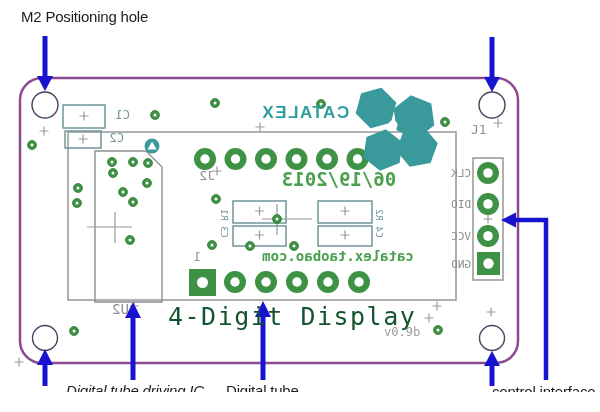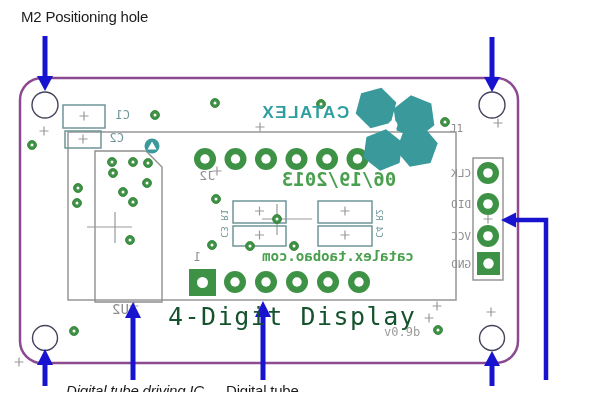--- a/index.html
+++ b/index.html
@@ -211,28 +211,29 @@
       <g>
         <polyline points="546,380 546,220 516,220" fill="none" stroke-width="4.5"></polyline>
         <polygon points="516,212.5 516,227.5 501,220" stroke="none"></polygon>
       </g>
     </g>
   </svg>
 
   <div class="abs callout" style="left:21px;top:8px;">M2 Positioning hole</div>
   <div class="abs callout" style="left:66px;top:382px;font-style:italic;">Digital tube driving IC</div>
   <div class="abs callout" style="left:226px;top:382px;">Digital tube</div>
+  <div class="abs callout" style="left:492px;top:383px;">control interface</div>
 
   <div class="abs brand mir" style="left:256px;top:103px;width:98px;">CATALEX</div>
   <div class="abs silk mir green-silk" style="left:276px;top:168px;width:126px;font-size:19px;text-align:center;">06/19/2013</div>
   <div class="abs silk mir green-silk" style="left:258px;top:248px;width:160px;font-size:14px;text-align:center;">catalex.taobao.com</div>
   <div class="abs silk" style="left:168px;top:302px;font-size:25px;letter-spacing:1.5px;color:#14532d;">4-Digit Display</div>
   <div class="abs silk" style="left:384px;top:325px;font-size:12px;color:#9b9b9b;text-align:center;">v0.9b</div>
 
-  <div class="abs silk" style="left:450px;top:122px;font-size:11px;">J1</div>
+  <div class="abs silk" style="left:471px;top:122px;font-size:13px;">J1</div>
   <div class="abs silk mir" style="left:189px;top:168px;width:26px;font-size:13px;">J2</div>
   <div class="abs silk mir" style="left:103px;top:301px;width:26px;font-size:14px;">U2</div>
   <div class="abs silk mir" style="left:106px;top:108px;width:24px;font-size:12px;color:#6f9598;">C1</div>
   <div class="abs silk mir" style="left:100px;top:131px;width:24px;font-size:12px;color:#6f9598;">C2</div>
   <div class="abs vlabel" style="left:196px;top:217px;width:54px;height:13px;">C3 R1</div>
   <div class="abs vlabel" style="left:351px;top:217px;width:54px;height:13px;">C4 R2</div>
   <div class="abs silk mir" style="left:187px;top:250px;width:14px;font-size:12px;">1</div>
 
   <div class="abs silk mir" style="left:440px;top:167px;width:31px;font-size:11px;">CLK</div>
   <div class="abs silk mir" style="left:440px;top:198px;width:31px;font-size:11px;">DIO</div>

